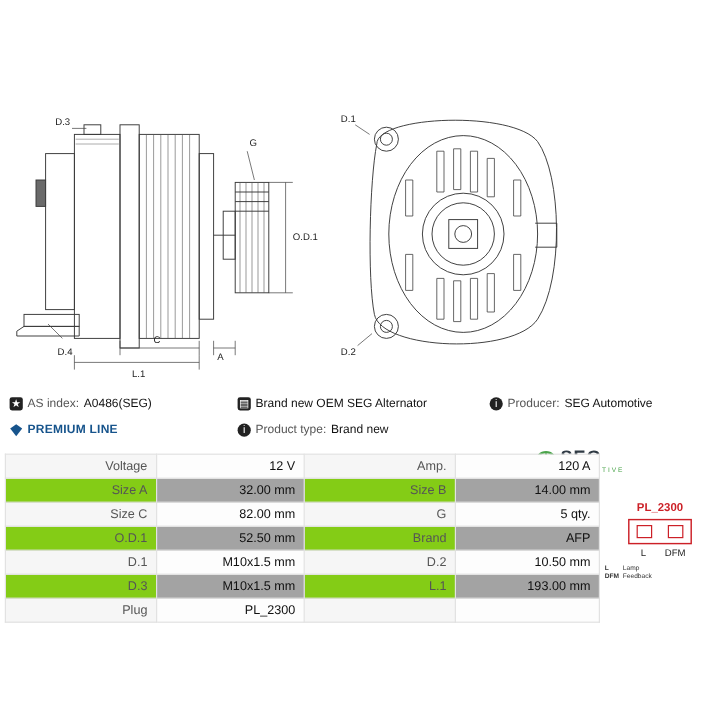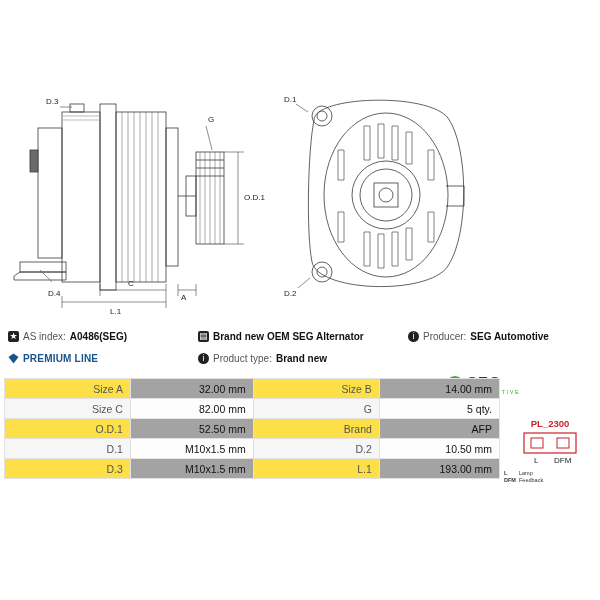--- a/index.html
+++ b/index.html
@@ -57,21 +57,21 @@
   .info-cell {
     display: flex;
     align-items: center;
     gap: 4px;
     white-space: nowrap;
   }
   .c1 { width: 190px; }
   .c2 { width: 210px; }
   .c3 { width: 180px; }
   .lbl-gray { color: #555; }
-  .val-bold { font-weight: bold; color: #111; }
+  .val-bold { font-weight: normal; color: #111; }
   .icon-sq {
     display: inline-block;
     width: 11px; height: 11px;
     line-height: 11px;
     text-align: center;
     font-size: 9px;
     color: #fff;
     background: #222;
     border-radius: 2px;
     flex: none;
@@ -146,21 +146,21 @@
     color: #555;
     width: 108px;
     background: #f6f6f6;
   }
   td.v {
     text-align: right;
     color: #111;
     width: 140px;
     background: #fdfdfd;
   }
-  tr.alt td.k { background: #fde047; padding-left: 36px; }
+  tr.alt td.k { background: #84cc16; padding-left: 36px; }
   tr.alt td.v { background: #a3a3a3; }
 
   
   .plug-box {
     position: absolute;
     left: 504px;
     top: 418px;
     width: 92px;
   }
   .plug-title {
@@ -351,20 +351,26 @@
     <svg width="20" height="22" viewBox="0 0 20 22" style="position:absolute;left:0;top:2px">
       <circle cx="10" cy="11" r="8.2" fill="none" stroke="#4aa44a" stroke-width="1.8"></circle>
       <path d="M10 3 L10 19" stroke="#4aa44a" stroke-width="1.6"></path>
     </svg>
     <div class="seg-text">SEG</div>
     <div class="seg-sub">AUTOMOTIVE</div>
   </div>
 
   <table class="specs">
     <tbody>
+      <tr>
+        <td class="k">Voltage</td>
+        <td class="v">12 V</td>
+        <td class="k">Amp.</td>
+        <td class="v">120 A</td>
+      </tr>
       <tr class="alt">
         <td class="k">Size A</td>
         <td class="v">32.00 mm</td>
         <td class="k">Size B</td>
         <td class="v">14.00 mm</td>
       </tr>
       <tr>
         <td class="k">Size C</td>
         <td class="v">82.00 mm</td>
         <td class="k">G</td>
@@ -380,20 +386,26 @@
         <td class="k">D.1</td>
         <td class="v">M10x1.5 mm</td>
         <td class="k">D.2</td>
         <td class="v">10.50 mm</td>
       </tr>
       <tr class="alt">
         <td class="k">D.3</td>
         <td class="v">M10x1.5 mm</td>
         <td class="k">L.1</td>
         <td class="v">193.00 mm</td>
+      </tr>
+      <tr>
+        <td class="k">Plug</td>
+        <td class="v">PL_2300</td>
+        <td class="k"></td>
+        <td class="v"></td>
       </tr>
     </tbody>
   </table>
 
   <div class="plug-box">
     <div class="plug-title">PL_2300</div>
     <svg width="92" height="34" viewBox="0 0 92 34">
       <rect x="20" y="2" width="52" height="20" fill="none" stroke="#cc2027" stroke-width="1.2"></rect>
       <rect x="27" y="7" width="12" height="10" fill="none" stroke="#cc2027" stroke-width="1"></rect>
       <rect x="53" y="7" width="12" height="10" fill="none" stroke="#cc2027" stroke-width="1"></rect>

